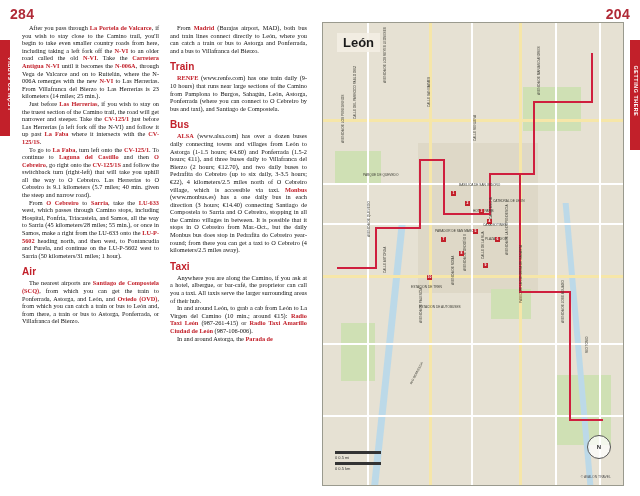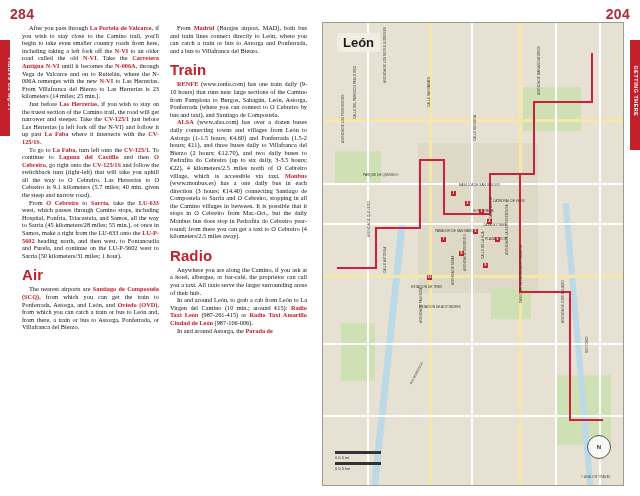--- a/index.html
+++ b/index.html
@@ -47,21 +47,21 @@
   }
   .col{width:137px;}
   .col p{
     margin:0 0 0 0;
     font-size:6.3px;line-height:7.6px;text-align:justify;
     text-indent:7px;
   }
   .col h3{
     margin:6px 0 2px 0;
     font-family:"Liberation Sans",sans-serif;
-    font-size:15px;font-weight:bold;color:#c2202a;
+    font-size:10px;font-weight:bold;color:#c2202a;
     letter-spacing:.1px;
   }
   .col h3.tight{margin-top:7px;}
   b.red{color:#c2202a;font-weight:bold;}
 
   
   .map{
     position:absolute;left:322px;top:22px;width:300px;height:462px;
     background:#7dd3fc;border:1px solid #9a9a8e;overflow:hidden;
   }
@@ -127,22 +127,23 @@
         <p>Just before <b class="red">Las Herrerías</b>, if you wish to stay on the truest section of the Camino trail, the road will get narrower and steeper. Take the <b class="red">CV-125/1</b> just before Las Herrerías (a left fork off the N-VI) and follow it up past <b class="red">La Faba</b> where it intersects with the <b class="red">CV-125/1S</b>.</p>
         <p>To go to <b class="red">La Faba</b>, turn left onto the <b class="red">CV-125/1</b>. To continue to <b class="red">Laguna del Castillo</b> and then <b class="red">O Cebreiro</b>, go right onto the <b class="red">CV-125/1S</b> and follow the switchback turn (right-left) that will take you uphill all the way to O Cebreiro. Las Herrerías to O Cebreiro is 9.1 kilometers (5.7 miles; 40 min. given the steep and narrow road).</p>
         <p>From <b class="red">O Cebreiro</b> to <b class="red">Sarria</b>, take the <b class="red">LU-633</b> west, which passes through Camino stops, including Hospital, Fonfría, Triacastela, and Samos, all the way to Sarria (45 kilometers/28 miles; 55 min.), or once in Samos, make a right from the LU-633 onto the <b class="red">LU-P-5602</b> heading north, and then west, to Fontancudia and Furela, and continue on the LU-P-5602 west to Sarria (50 kilometers/31 miles; 1 hour).</p>
         <h3 class="tight">Air</h3>
         <p>The nearest airports are <b class="red">Santiago de Compostela (SCQ)</b>, from which you can get the train to Ponferrada, Astorga, and León, and <b class="red">Oviedo (OVD)</b>, from which you can catch a train or bus to León and, from there, a train or bus to Astorga, Ponferrada, or Villafranca del Bierzo.</p>
       </div>
     <div class="col" id="col1">
         <p>From <b class="red">Madrid</b> (Barajas airport, MAD), both bus and train lines connect directly to León, where you can catch a train or bus to Astorga and Ponferrada, and a bus to Villafranca del Bierzo.</p>
         <h3 class="tight">Train</h3>
         <p><b class="red">RENFE</b> (www.renfe.com) has one train daily (9-10 hours) that runs near large sections of the Camino from Pamplona to Burgos, Sahagún, León, Astorga, Ponferrada (where you can connect to O Cebreiro by bus and taxi), and Santiago de Compostela.</p>
+        <h3 class="tight">Bus</h3>
         <p><b class="red">ALSA</b> (www.alsa.com) has over a dozen buses daily connecting towns and villages from León to Astorga (1-1.5 hours; €4.60) and Ponferrada (1.5-2 hours; €11), and three buses daily to Villafranca del Bierzo (2 hours; €12.70), and two daily buses to Pedrafita do Cebreiro (up to six daily, 3-3.5 hours; €22), 4 kilometers/2.5 miles north of O Cebreiro village, which is accessible via taxi. <b class="red">Monbus</b> (www.monbus.es) has a one daily bus in each direction (3 hours; €14.40) connecting Santiago de Compostela to Sarria and O Cebreiro, stopping in all the Camino villages in between. It is possible that it stops in O Cebreiro from Mar.-Oct., but the daily Monbus bus does stop in Pedrafita do Cebreiro year-round; from there you can get a taxi to O Cebreiro (4 kilometers/2.5 miles away).</p>
-        <h3 class="tight">Radio</h3>
+        <h3 class="tight">Taxi</h3>
         <p>Anywhere you are along the Camino, if you ask at a hotel, albergue, or bar-café, the proprietor can call you a taxi. All taxis serve the larger surrounding areas of their hub.</p>
         <p>In and around León, to grab a cab from León to La Virgen del Camino (10 min.; around €15): <b class="red">Radio Taxi León</b> (987-261-415) or <b class="red">Radio Taxi Amarillo Ciudad de León</b> (987-106-006).</p>
         <p>In and around Astorga, the <b class="red">Parada de</b></p>
       </div>
   </div>
 
   <div class="map">
 
     <div class="blockgrey" style="left:0;top:0;width:300px;height:462px;"></div>
     <div class="blockgrey2" style="left:95px;top:120px;width:120px;height:150px;"></div>

